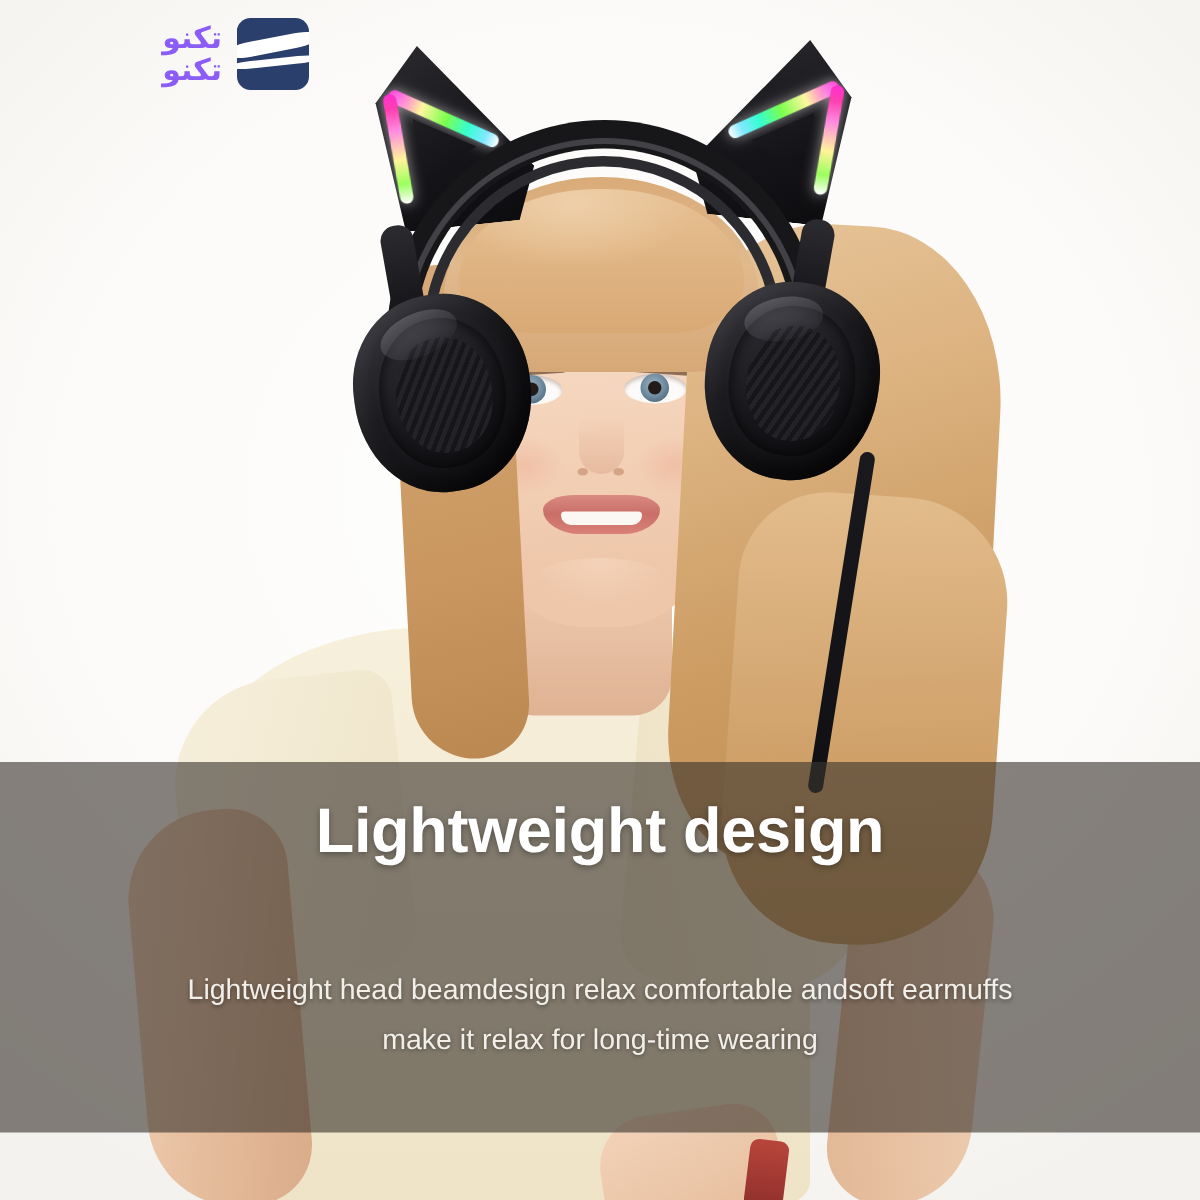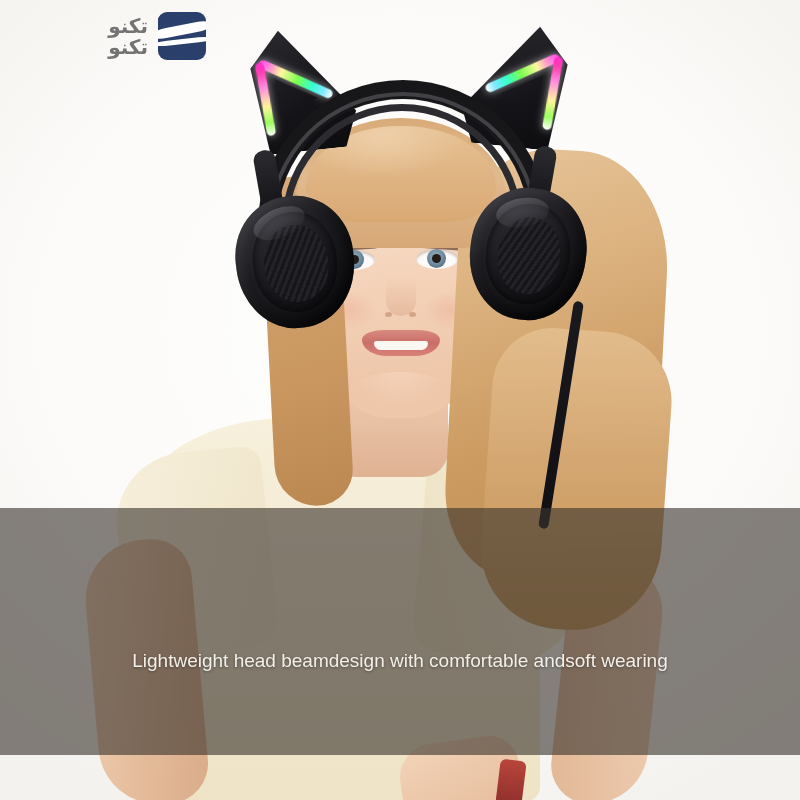--- a/index.html
+++ b/index.html
@@ -20,21 +20,21 @@
   
   .logo-wrap {
     position:absolute; left:26px; top:8px;
     width:180px; height:56px;
     display:flex; align-items:center; justify-content:flex-end;
     gap:10px; z-index:60;
   }
   .logo-text {
     display:flex; flex-direction:column;
     align-items:flex-end; justify-content:space-between;
-    color:#737373; line-height:1.0;margin-left:36px;
+    color:#8b5cf6; line-height:1.0;margin-left:36px;
   }
   .logo-text .l1 { font-size:20px; font-weight:700; letter-spacing:0.5px; }
   .logo-text .l2 { font-size:20px; font-weight:700; letter-spacing:0.5px; margin-top:1px; }
   .logo-mark {
     width:48px; height:48px; border-radius:9px;
     background:#2a3f6b; position:relative; overflow:hidden;
     flex:0 0 auto;
   }
   .logo-mark .swoosh-a {
     position:absolute; left:-16%; top:28%;
@@ -481,19 +481,21 @@
     <div class="logo-mark">
       <div class="swoosh-c"></div>
       <div class="swoosh-a"></div>
       <div class="swoosh-b"></div>
     </div>
   </div>
 
   <div class="overlay"></div>
 
   <div class="headline">
+    <span>Lightweight design</span>
   </div>
 
   <div class="subtext">
-    <span>Lightweight head beamdesign with comfortable andsoft wearing</span>
+    <span>Lightweight head beamdesign relax comfortable andsoft earmuffs</span>
+    <span>make it relax for long-time wearing</span>
   </div>
 
 </div>
 
 </body></html>

